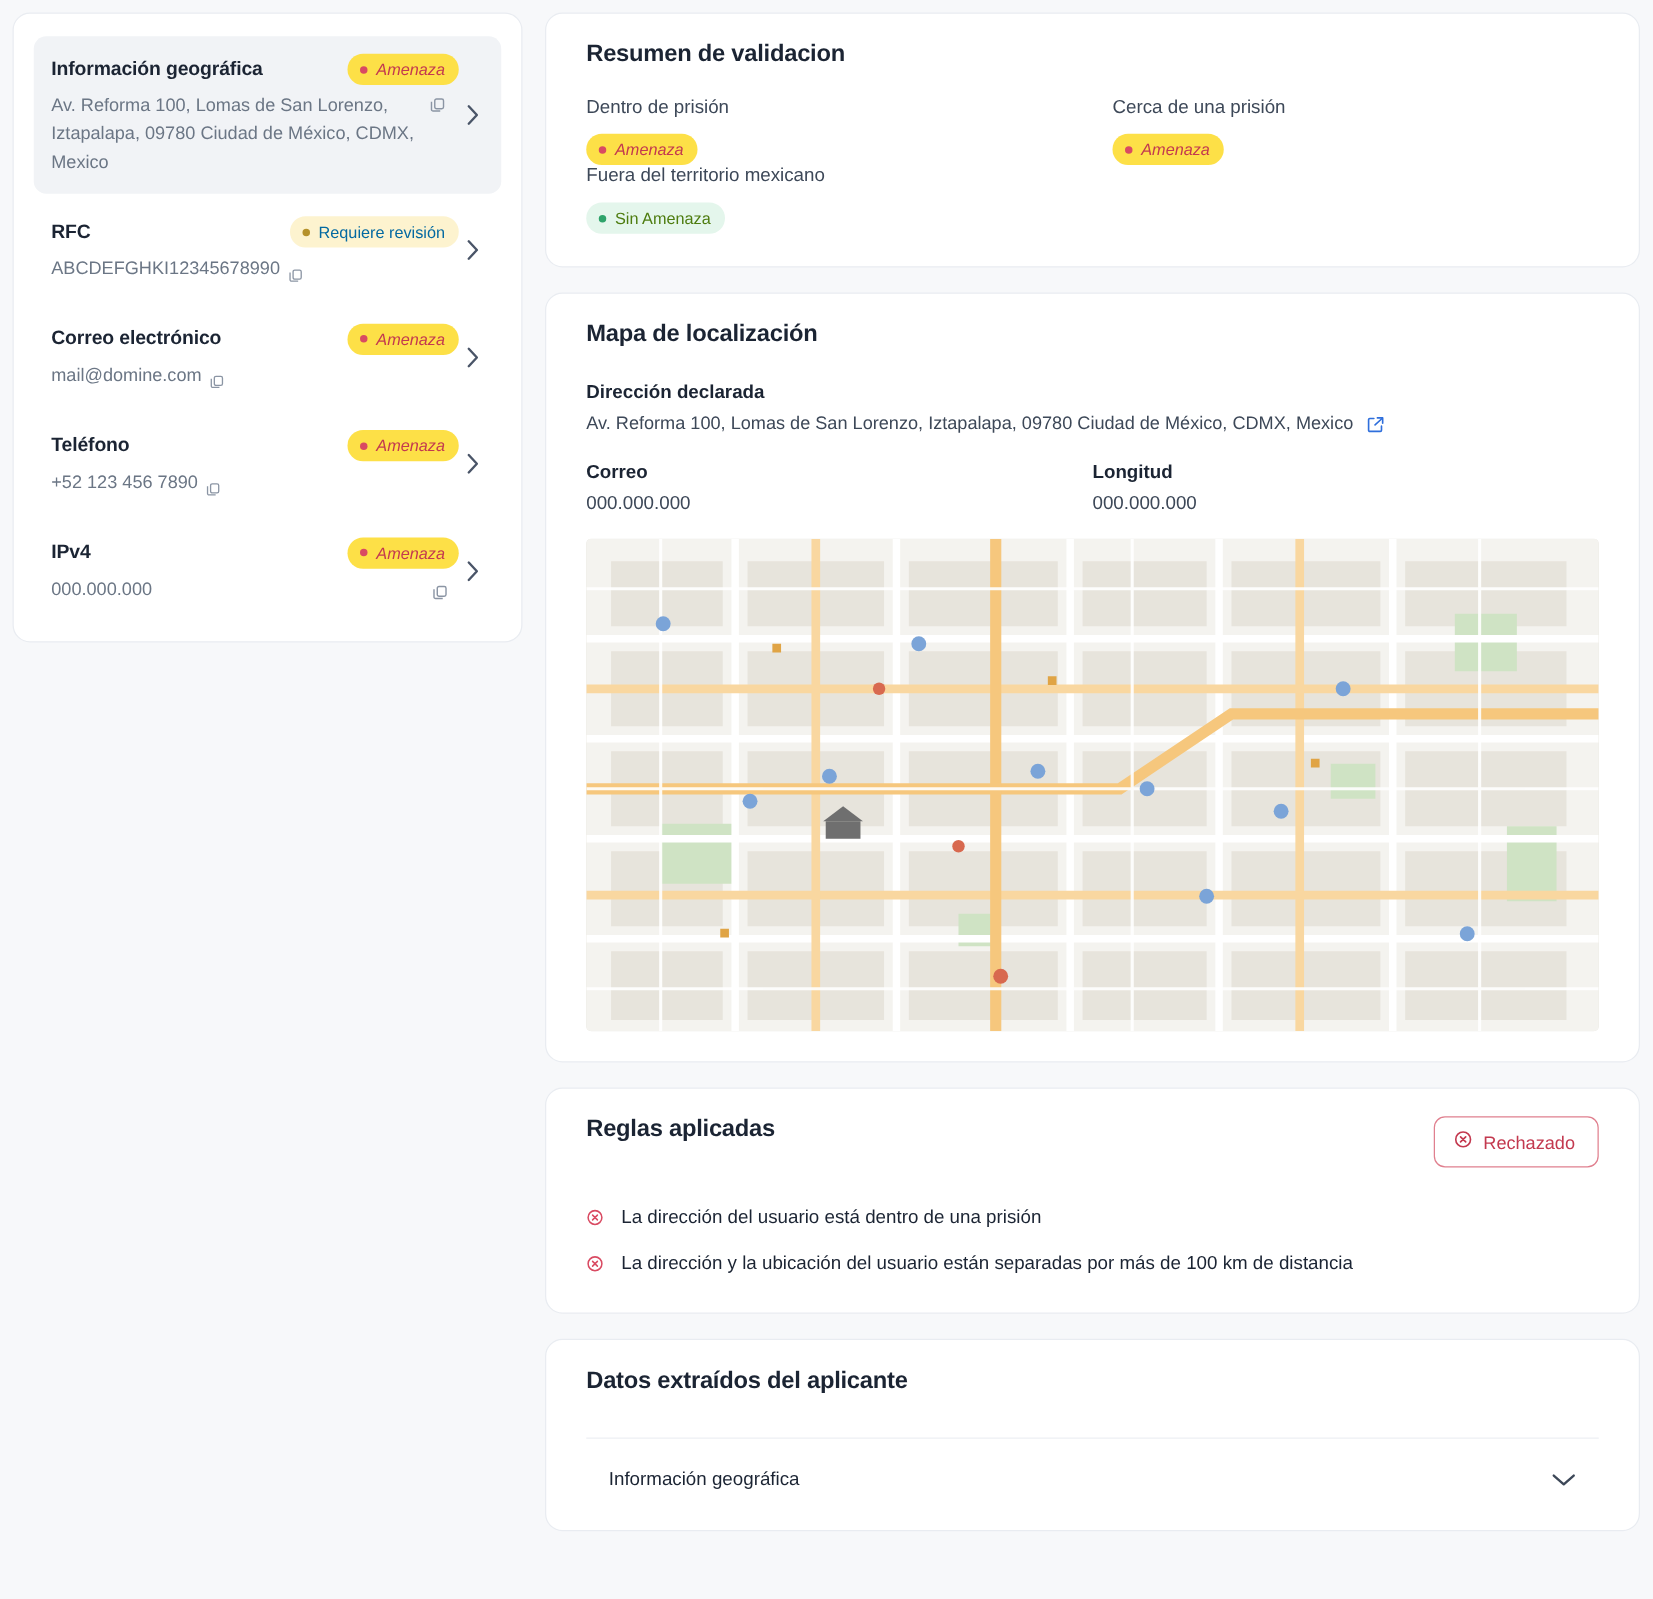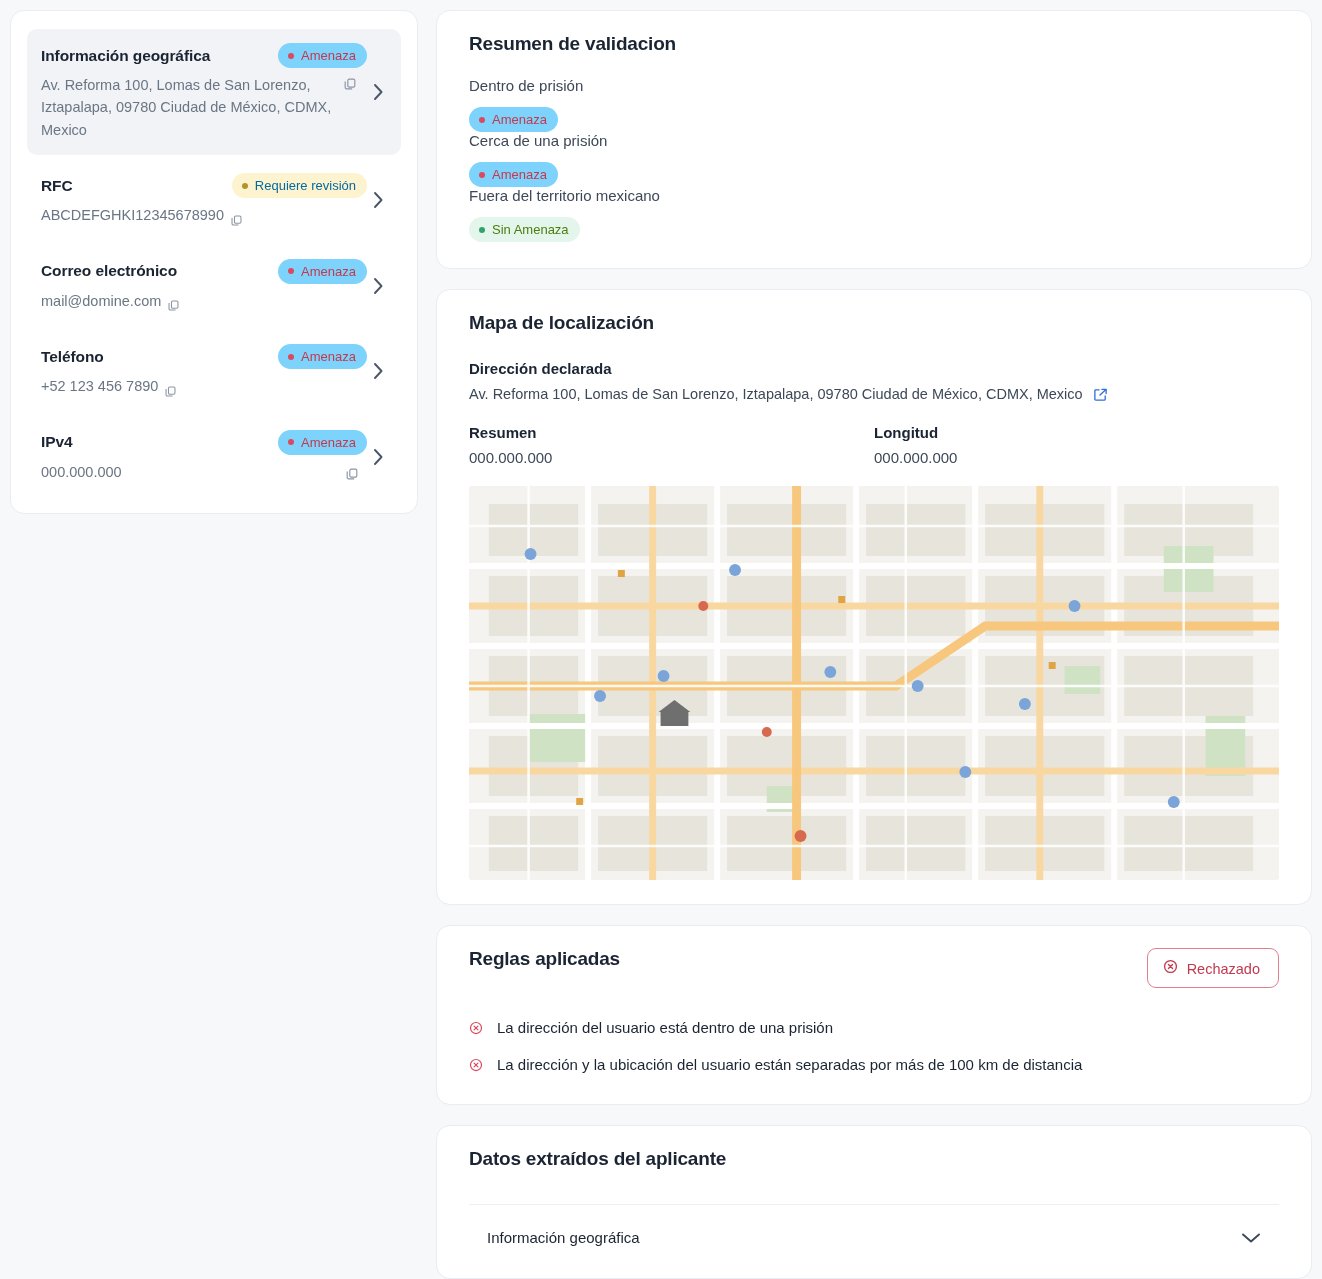--- a/index.html
+++ b/index.html
@@ -81,21 +81,21 @@
     border-radius: 999px;
     padding: 5px 11px 5px 10px;
     font-size: 13px;
     font-weight: 500;
     white-space: nowrap;
   }
   .badge .dot {
     width: 6px; height: 6px; border-radius: 50%;
     display: inline-block;
   }
-  .badge.threat { background: #7dd3fc; color: #c3394f; }
+  .badge.threat { background: #fde047; color: #c3394f; font-style: italic; }
   .badge.threat .dot { background: #d94a62; }
   .badge.review { background: #fdf3cf; color: #0369a1; }
   .badge.review .dot { background: #b5912a; }
   .badge.safe { background: #e4f6ec; color: #4d7c0f; }
   .badge.safe .dot { background: #2ea36a; }
 
   .copy-ico { flex: 0 0 auto; color: #8b95a4; line-height: 0; }
 
   
   .geo-copy { position: absolute; right: 44px; top: 48px; }
@@ -115,21 +115,21 @@
     font-size: 19px;
     font-weight: 700;
     letter-spacing: -0.2px;
     color: #1b2433;
   }
 
   
   .summary-grid {
     margin-top: 22px;
     display: grid;
-    grid-template-columns: 1fr;
+    grid-template-columns: 1fr 1fr;
     gap: 0 32px;
   }
   .summary-label {
     font-size: 15px;
     color: #3d4858;
     margin-bottom: 13px;
   }
 
   
   .map-card { padding-bottom: 24px; }
@@ -392,21 +392,21 @@
               <path d="M13 9.5V13a1 1 0 0 1-1 1H3a1 1 0 0 1-1-1V4a1 1 0 0 1 1-1h3.5"></path>
                 <path d="M9.5 2.5H14V7"></path>
                 <path d="M7.5 8.5L13.5 3"></path>
             </svg>
           </span>
         </div>
       </div>
 
       <div class="latlon">
         <div>
-          <div class="k">Resumen</div>
+          <div class="k">Correo</div>
           <div class="v">000.000.000</div>
         </div>
         <div>
           <div class="k">Longitud</div>
           <div class="v">000.000.000</div>
         </div>
       </div>
 
       <div class="map">
         <svg class="map-svg" viewBox="0 0 816 394" preserveAspectRatio="none">

